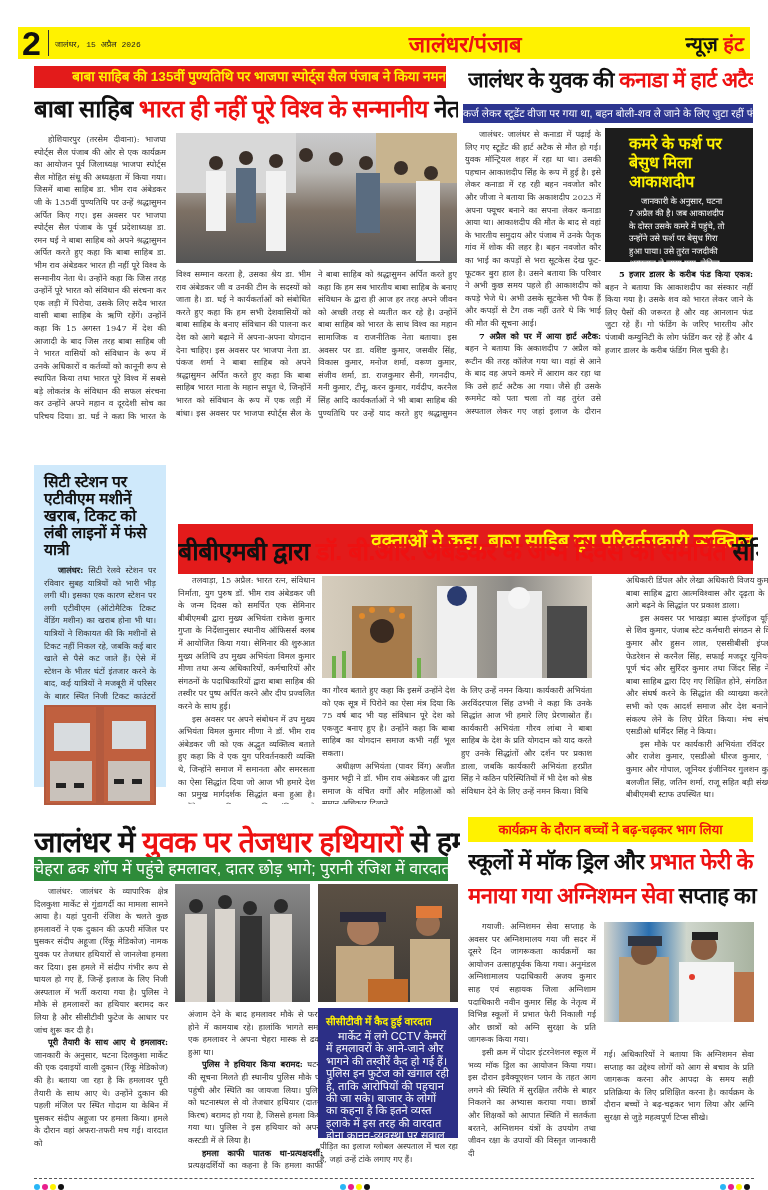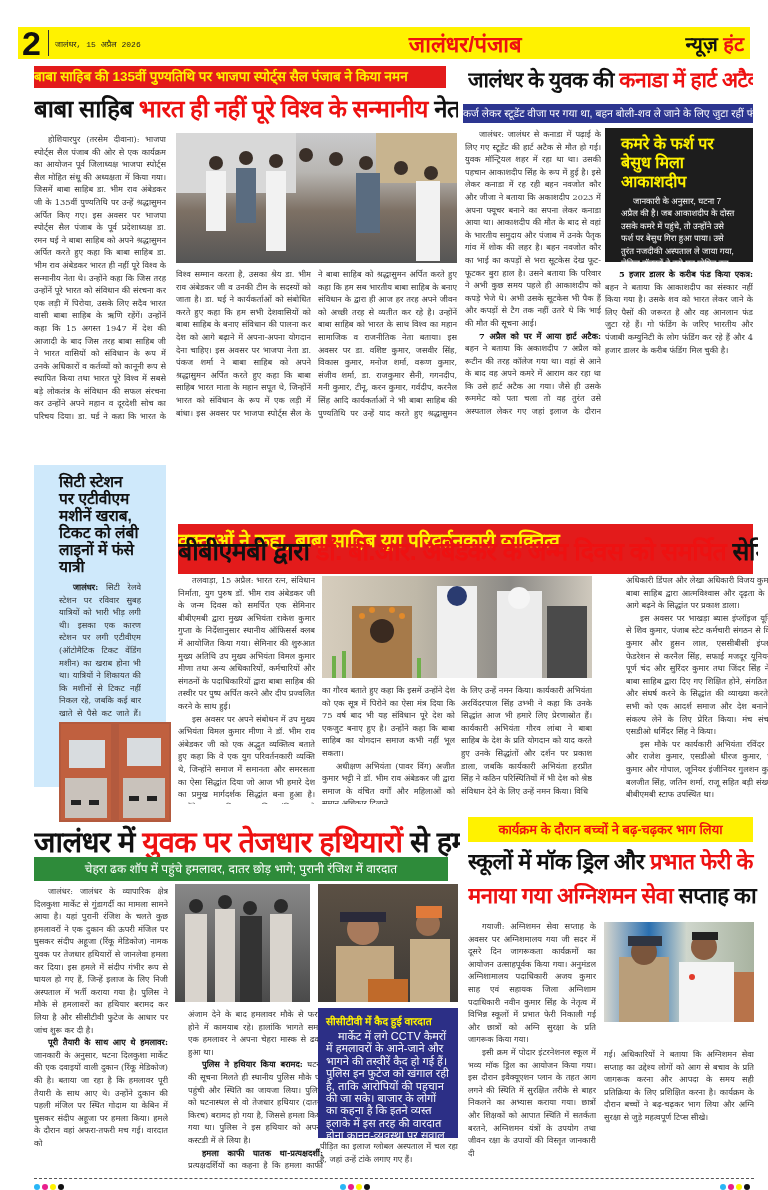--- a/index.html
+++ b/index.html
@@ -5,34 +5,34 @@
 *{box-sizing:border-box;margin:0;padding:0}
 body{width:768px;height:1190px;background:#fff;font-family:"DejaVu Serif",serif;color:#222;position:relative;overflow:hidden}
 .abs{position:absolute}
 .masthead{left:18px;top:27px;width:732px;height:32px;background:#fff200;display:flex;align-items:center}
 .pgnum{font-family:"Liberation Sans",sans-serif;font-weight:bold;font-size:34px;color:#111;width:22px;margin-left:4px;line-height:32px}
 .vline{width:1px;height:26px;background:#333;margin:0 6px 0 4px}
 .dateline{font-family:Liberation Mono, monospace;font-size:8px;color:#222;width:210px}
 .section{font-family:"Liberation Sans",sans-serif;font-weight:bold;font-size:22px;color:#e11;flex:1;text-align:center;margin-left:-20px}
 .brand{font-family:"Liberation Sans",sans-serif;font-weight:bold;font-size:20px;margin-right:6px}
 .brand .b1{color:#111}.brand .b2{color:#e11}
-.redbar{background:#e31b1b;color:#fff200;font-family:"Liberation Sans",sans-serif;font-weight:bold;text-align:left;white-space:nowrap;overflow:hidden}
+.redbar{background:#e31b1b;color:#fff200;font-family:"Liberation Sans",sans-serif;font-weight:bold;text-align:right;white-space:nowrap;overflow:hidden}
 .bluebar{background:#2c3590;color:#fff;font-family:"Liberation Sans",sans-serif;text-align:center;white-space:nowrap;overflow:hidden}
 .greenbar{background:#2e8b3a;color:#fff;font-family:"Liberation Sans",sans-serif;text-align:center;white-space:nowrap;overflow:hidden}
 .yellowbar{background:#fff200;color:#e11;font-family:"Liberation Sans",sans-serif;font-weight:bold;text-align:center;white-space:nowrap;overflow:hidden}
 .headline{font-family:"Liberation Sans",sans-serif;font-weight:bold;color:#111;white-space:nowrap;overflow:hidden;letter-spacing:-0.5px}
 .headline .red{color:#e11}
 .col{font-size:8.2px;line-height:12.6px;text-align:justify;color:#333;overflow:hidden}
 .col b{color:#111}
 .col p{text-indent:14px}
 .photo{overflow:hidden}
-.boxdark{background:#1d1d1d;color:#fff;padding:6px 16px;font-family:"Liberation Sans",sans-serif}
+.boxdark{background:#1d1d1d;color:#fff;padding:6px 24px;font-family:"Liberation Sans",sans-serif}
 .boxdark h3{color:#fff200;font-size:16px;line-height:19px;margin-bottom:4px}
 .boxdark p{font-size:8.4px;line-height:12.4px;text-indent:12px}
-.boxblue{background:#cfe9fb;padding:8px 25px}
+.boxblue{background:#cfe9fb;padding:8px 10px}
 .boxblue h3{font-family:"Liberation Sans",sans-serif;font-size:15.5px;line-height:17px;color:#111;margin-bottom:6px}
 .boxnavy{background:#2c2f86;color:#fff;padding:6px 8px;font-family:"Liberation Sans",sans-serif}
 .boxnavy h3{color:#fff200;font-size:10.5px;margin-bottom:2px}
 .boxnavy p{font-size:11px;line-height:12.4px;text-indent:12px}
 .dash{border-top:1px dashed #555;height:0}
 .dots{display:flex;gap:2px}
 .dots span{width:6px;height:6px;border-radius:3px}
 </style>
 </head>
 <body>
@@ -152,21 +152,21 @@
 <div class="abs col" style="left:461px;top:684px;width:131px;height:120px">
     <p style="text-indent:0">के लिए उन्हें नमन किया। कार्यकारी अभियंता अरविंदरपाल सिंह उभ्भी ने कहा कि उनके सिद्धांत आज भी हमारे लिए प्रेरणास्रोत हैं। कार्यकारी अभियंता गौरव लांबा ने बाबा साहिब के देश के प्रति योगदान को याद करते हुए उनके सिद्धांतों और दर्शन पर प्रकाश डाला, जबकि कार्यकारी अभियंता हरप्रीत सिंह ने कठिन परिस्थितियों में भी देश को श्रेष्ठ संविधान देने के लिए उन्हें नमन किया। विधि</p>
   </div>
 <div class="abs col" style="left:626px;top:574px;width:155px;height:230px">
   <p style="text-indent:0">अधिकारी डिंपल और लेखा अधिकारी विजय कुमार ने बाबा साहिब द्वारा आत्मविश्वास और दृढ़ता के साथ आगे बढ़ने के सिद्धांत पर प्रकाश डाला।</p>
   <p>इस अवसर पर भाखड़ा ब्यास इंप्लॉइज यूनियन से शिव कुमार, पंजाब स्टेट कर्मचारी संगठन से विजय कुमार और हुसन लाल, एससीबीसी इंप्लॉइज फेडरेशन से करनैल सिंह, सफाई मजदूर यूनियन से पूर्ण चंद और सुरिंदर कुमार तथा जिंदर सिंह ने भी बाबा साहिब द्वारा दिए गए शिक्षित होने, संगठित होने और संघर्ष करने के सिद्धांत की व्याख्या करते हुए सभी को एक आदर्श समाज और देश बनाने का संकल्प लेने के लिए प्रेरित किया। मंच संचालन एसडीओ धर्मिंदर सिंह ने किया।</p>
   <p>इस मौके पर कार्यकारी अभियंता रविंदर सिंह और राजेश कुमार, एसडीओ धीरज कुमार, पवन कुमार और गोपाल, जूनियर इंजीनियर गुलशन कुमार, बलजीत सिंह, जतिन शर्मा, राजू सहित बड़ी संख्या में बीबीएमबी स्टाफ उपस्थित था।</p>
 </div>
 
 <div class="abs headline" style="left:34px;top:822px;width:426px;height:40px;font-size:29px;line-height:40px"><span>जालंधर में</span> <span class="red">युवक पर तेजधार हथियारों</span> <span>से हमला</span></div>
-<div class="abs greenbar" style="left:34px;top:857px;width:414px;height:24px;font-size:12px;line-height:24px">चेहरा ढक शॉप में पहुंचे हमलावर, दातर छोड़ भागे; पुरानी रंजिश में वारदात</div>
+<div class="abs greenbar" style="left:34px;top:857px;width:414px;height:24px;font-size:16px;line-height:24px">चेहरा ढक शॉप में पहुंचे हमलावर, दातर छोड़ भागे; पुरानी रंजिश में वारदात</div>
 <div class="abs col" style="left:34px;top:885px;width:134px;height:288px">
   <p>जालंधर: जालंधर के व्यापारिक क्षेत्र दिलकुशा मार्केट से गुंडागर्दी का मामला सामने आया है। यहां पुरानी रंजिश के चलते कुछ हमलावरों ने एक दुकान की ऊपरी मंजिल पर घुसकर संदीप अहूजा (रिंकू मेडिकोज) नामक युवक पर तेजधार हथियारों से जानलेवा हमला कर दिया। इस हमले में संदीप गंभीर रूप से घायल हो गए हैं, जिन्हें इलाज के लिए निजी अस्पताल में भर्ती कराया गया है। पुलिस ने मौके से हमलावरों का हथियार बरामद कर लिया है और सीसीटीवी फुटेज के आधार पर जांच शुरू कर दी है।</p>
   <p><b>पूरी तैयारी के साथ आए थे हमलावर:</b> <span>जानकारी के अनुसार, घटना दिलकुशा मार्केट की एक दवाइयों वाली दुकान (रिंकू मेडिकोज) की है। बताया जा रहा है कि हमलावर पूरी तैयारी के साथ आए थे। उन्होंने दुकान की पहली मंजिल पर स्थित गोदाम या केबिन में घुसकर संदीप अहूजा पर हमला किया। हमले के दौरान वहां अफरा-तफरी मच गई। वारदात को</span></p>
 </div>
 <div class="abs photo" style="left:175px;top:884px;width:135px;height:118px;background:linear-gradient(180deg,#888 0%,#6a6a6a 50%,#4a4a4a 100%)">
   <svg width="135" height="118">
     <g fill="#d9d4cd">
         <rect x="10" y="30" width="22" height="88"></rect>
         <rect x="40" y="25" width="20" height="93"></rect>
         <rect x="95" y="30" width="22" height="88"></rect>

